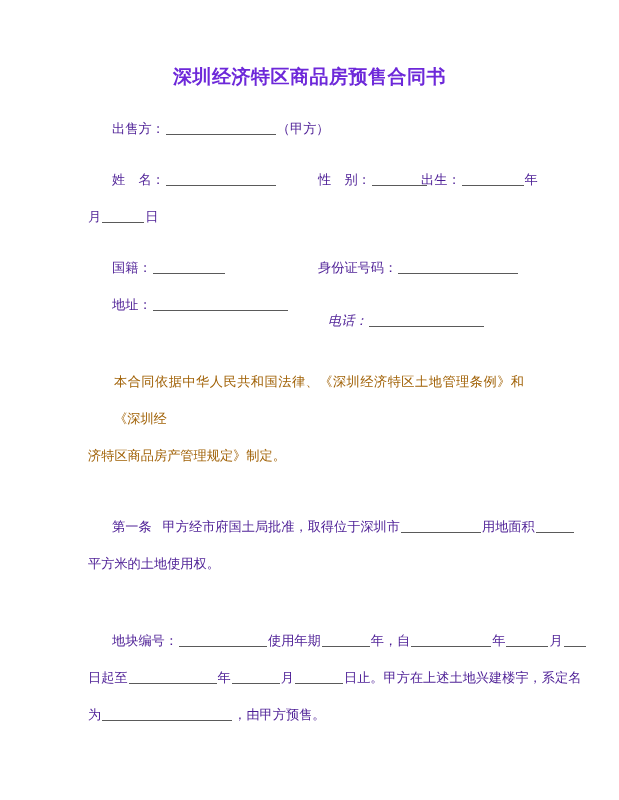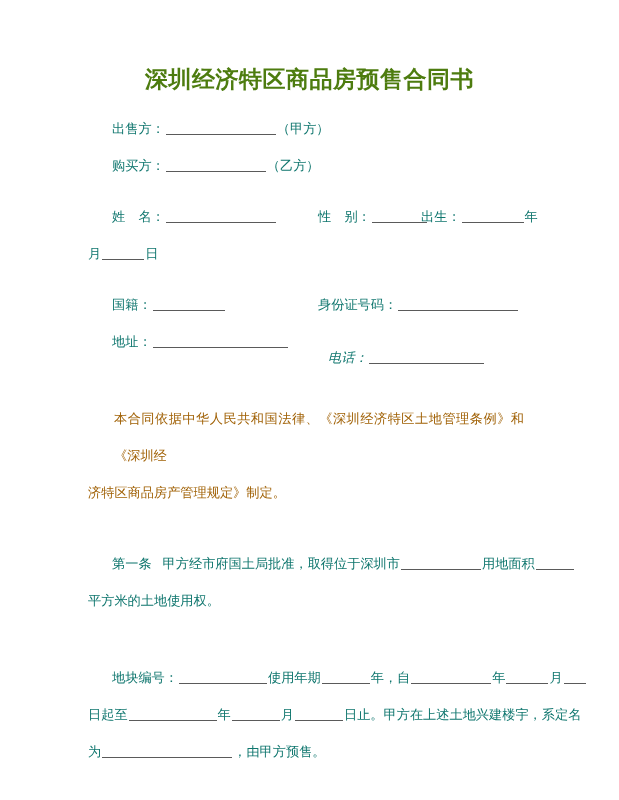--- a/index.html
+++ b/index.html
@@ -18,23 +18,23 @@
     width: 619px;
     height: 800px;
     background: #ffffff;
   }
   .doc-title {
     position: absolute;
     top: 64px;
     left: 0;
     width: 619px;
     text-align: center;
-    font-size: 23px;
+    font-size: 19px;
     font-weight: bold;
-    color: #4d7c0f;
+    color: #6d28d9;
     letter-spacing: 0.5px;
   }
   .body-area {
     position: absolute;
     top: 110px;
     left: 88px;
     width: 436px;
   }
   .line {
     position: relative;
@@ -46,21 +46,21 @@
   }
   .line.indent {
     padding-left: 24px;
   }
   .gap-sm { height: 14px; }
   .gap-lg { height: 34px; }
   .gap-xl { height: 40px; }
 
   .lbl {
     display: inline-block;
-    color: #0f766e;
+    color: #4c1d95;
   }
   .sp {
     display: inline-block;
     width: 11px;
   }
   .blank {
     display: inline-block;
     border-bottom: 1px solid #5a5a5a;
     height: 14px;
     vertical-align: -2px;
@@ -122,23 +122,20 @@
 
   <div class="doc-title">深圳经济特区商品房预售合同书</div>
 
   <div class="body-area">
 
     <div class="line indent">
       <span class="lbl">出售方：</span><span class="blank b-w110"></span><span class="lbl">（甲方）</span>
     </div>
 
 
-    <div class="line indent">
-      <span class="lbl">购买方：</span><span class="blank b-w100"></span><span class="lbl">（乙方）</span>
-    </div>
 
     <div class="gap-sm"></div>
 
     <div class="line indent">
       <span class="lbl">姓　名：</span><span class="blank b-w110"></span>
       <span class="col-right4">
         <span class="lbl">性　别：</span><span class="blank b-w55"></span>
       </span>
       <span class="col-right3">
         <span class="lbl">出生：</span><span class="blank b-w62"></span><span class="lbl">年</span>

